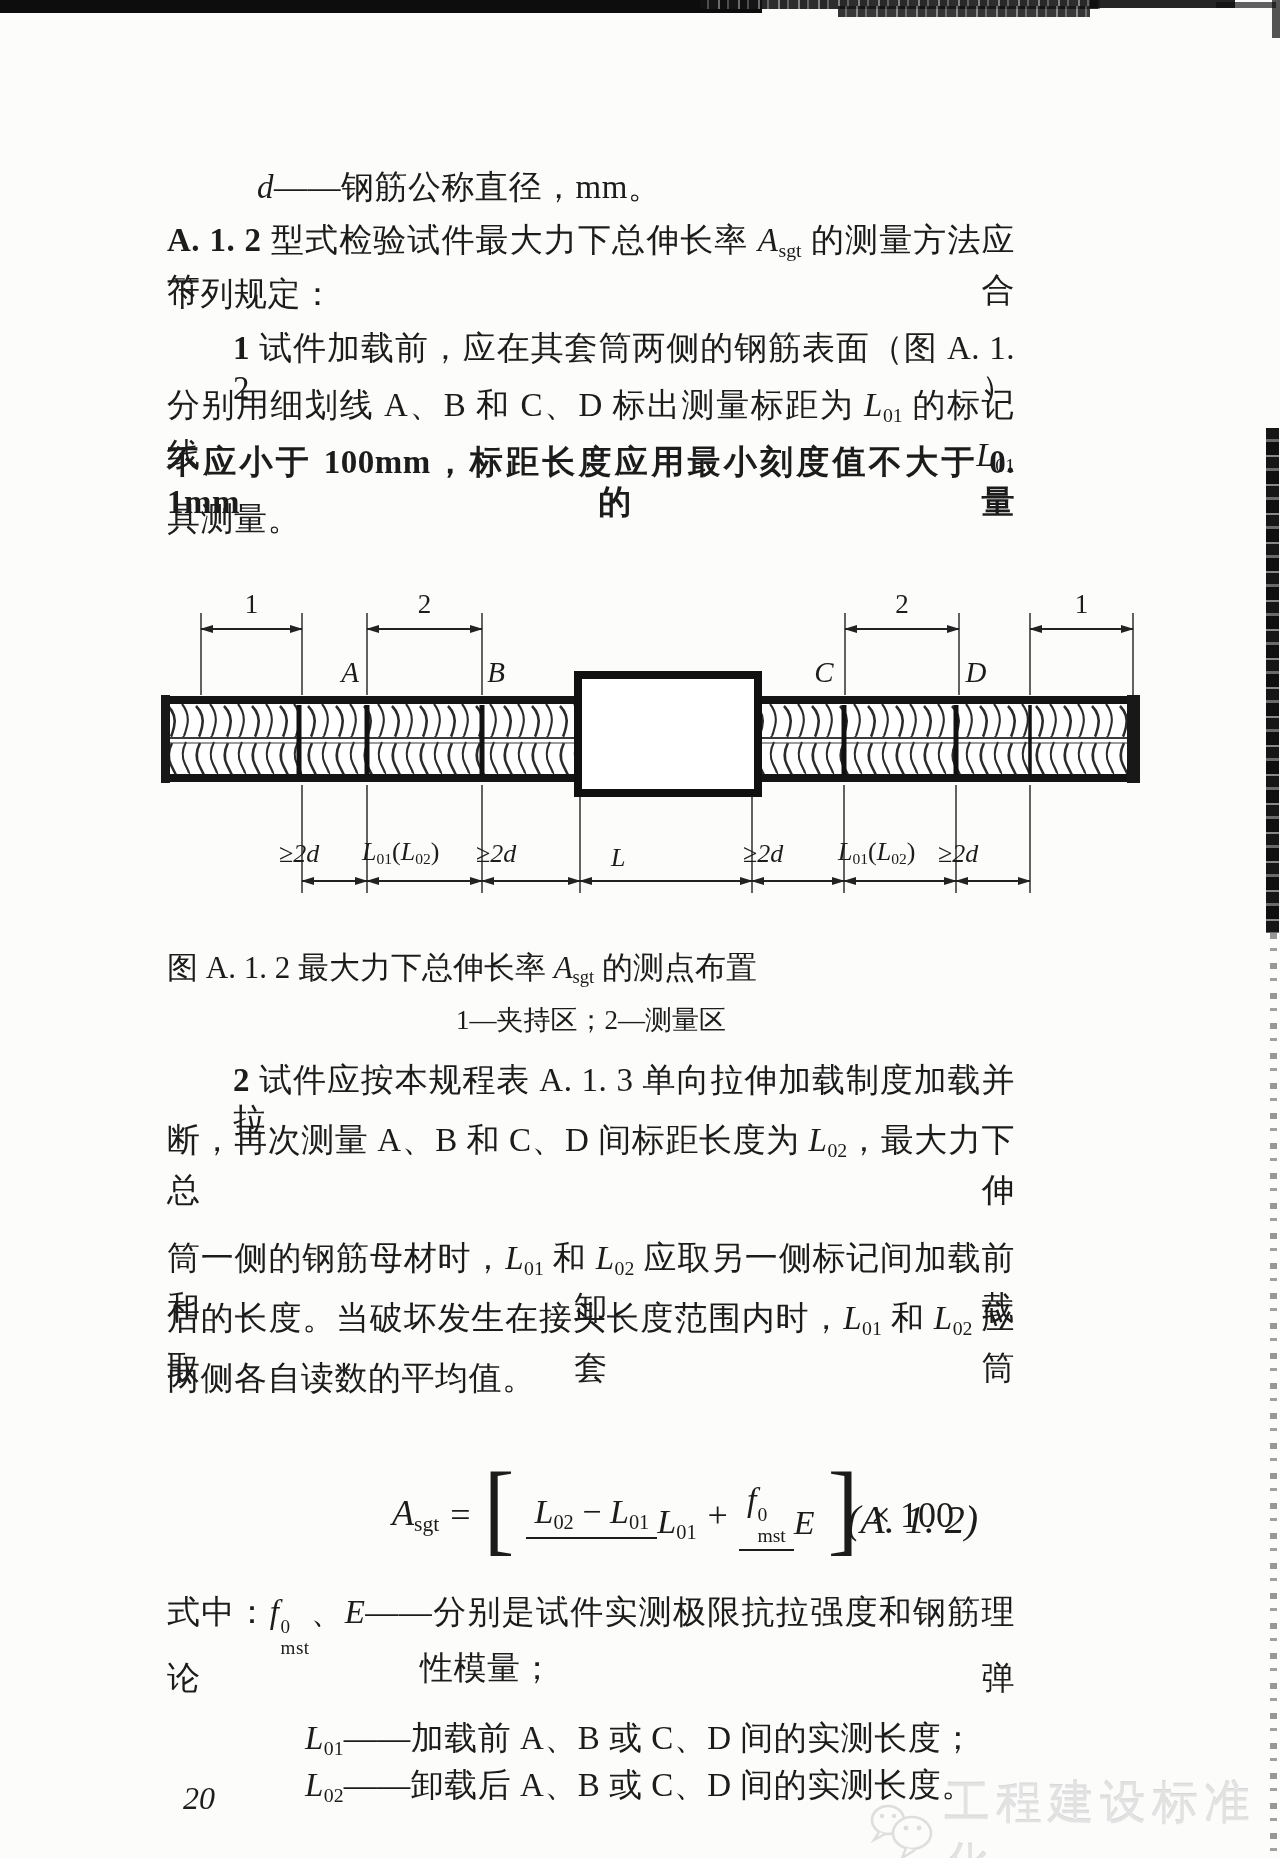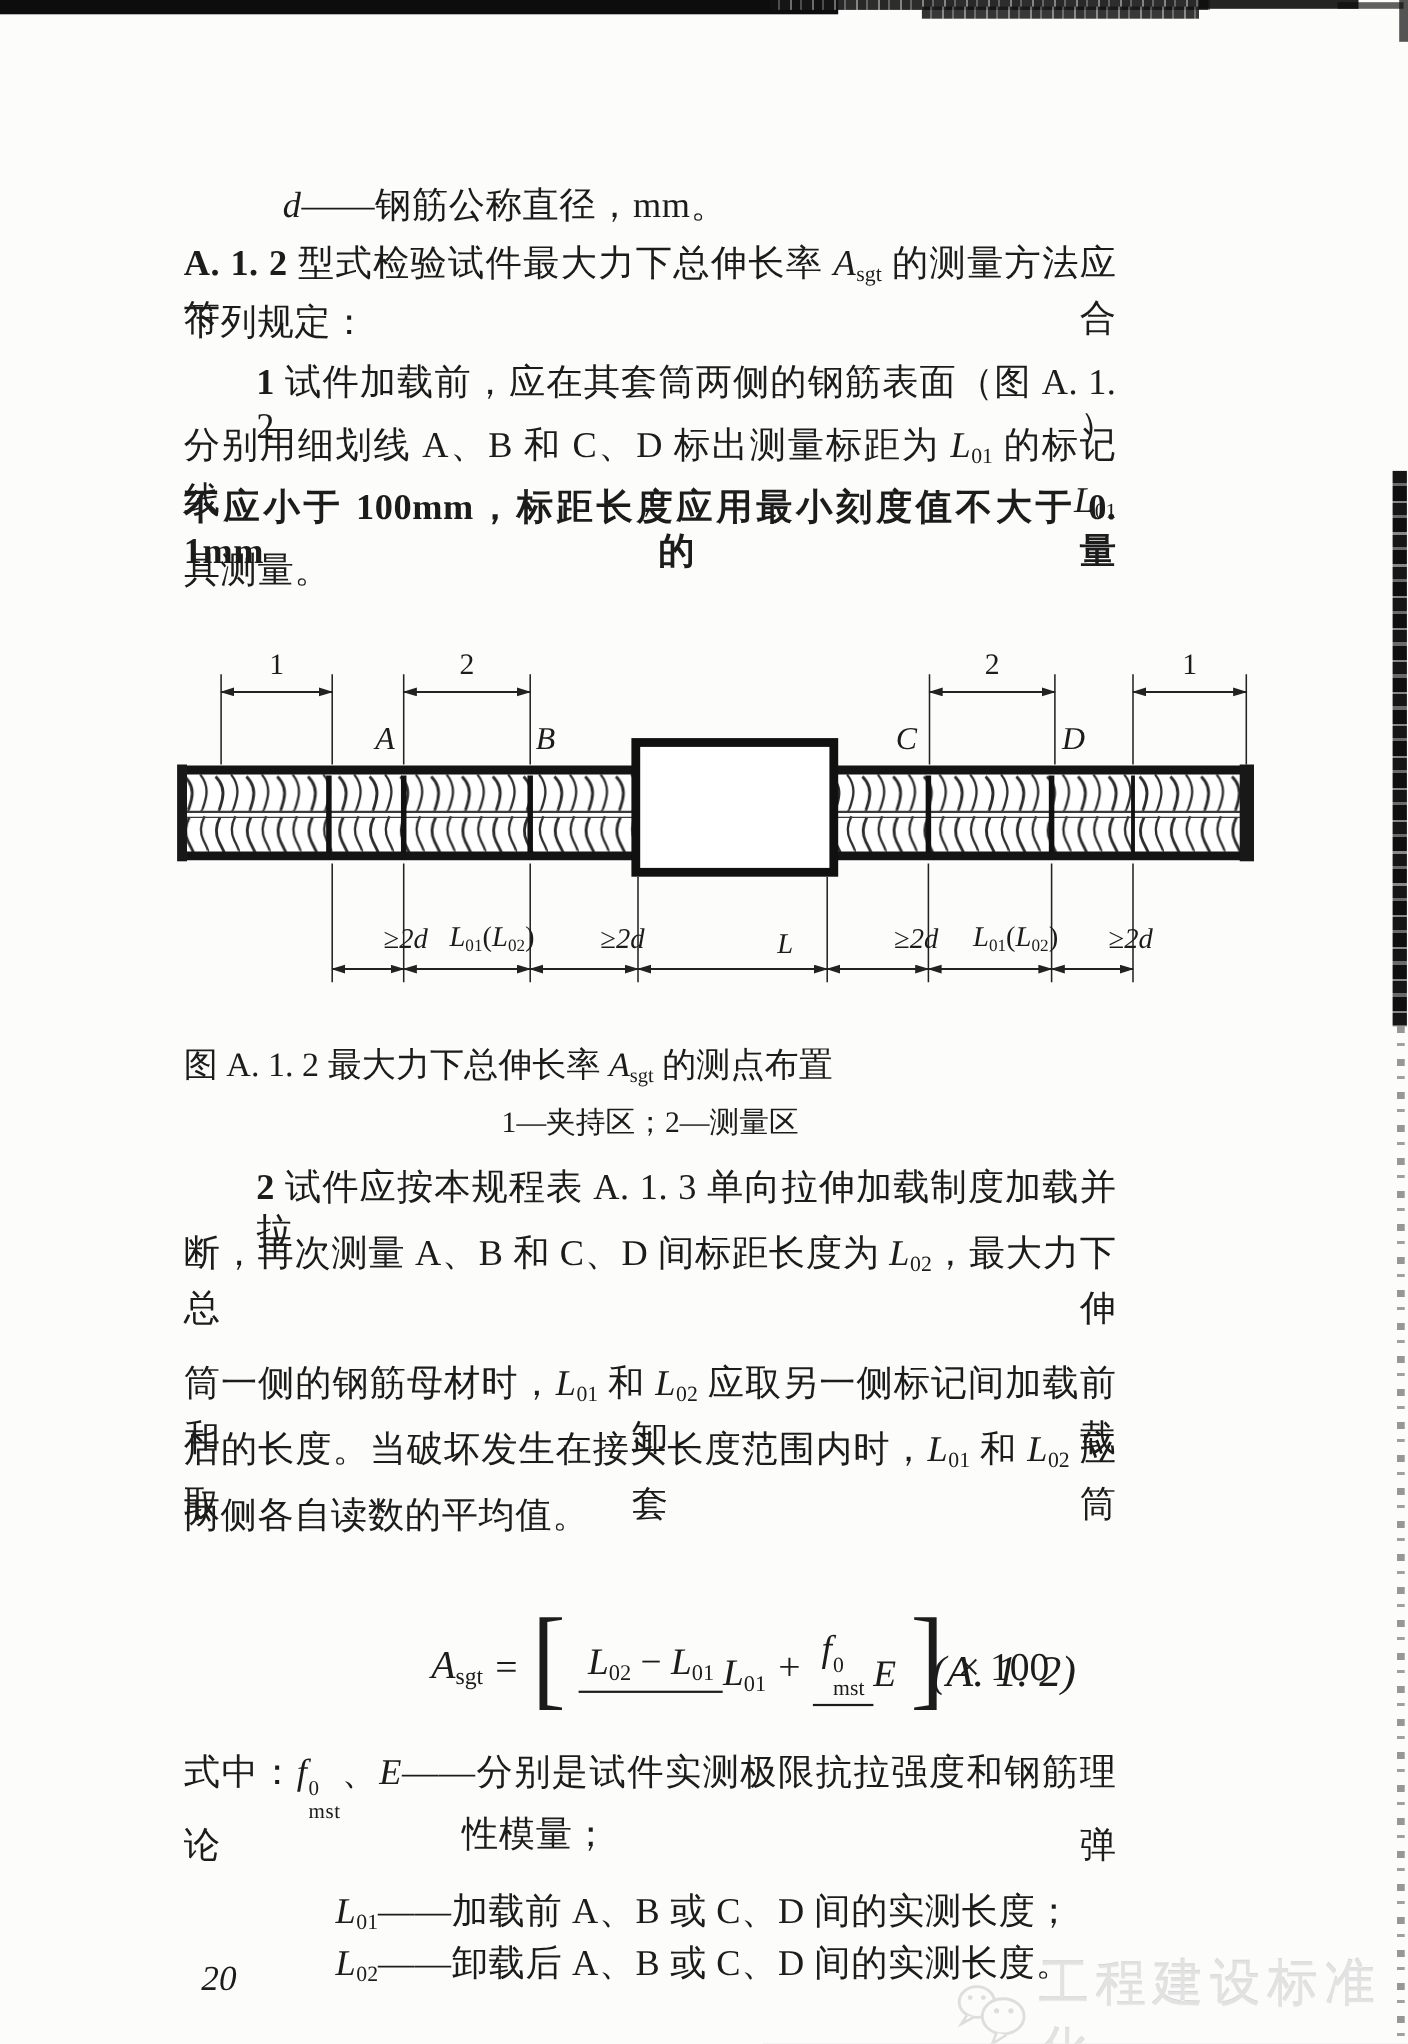--- a/index.html
+++ b/index.html
@@ -17,21 +17,21 @@
   .it{font-style:italic;}
   .bd{font-weight:700;}
   sub.vsub{font-size:.6em;vertical-align:-.28em;font-style:normal;letter-spacing:0;}
   .ss{display:inline-flex;flex-direction:column;align-items:flex-start;font-size:.58em;line-height:1.08;vertical-align:-.52em;margin-left:1px;font-style:normal;}
   .ss span{display:block;}
   
   #diagram{position:absolute;left:158px;top:583px;width:1000px;height:330px;}
   #diagram svg{position:absolute;left:0;top:0;}
   .dlab{position:absolute;text-align:center;font-size:27px;line-height:30px;}
   .mlab{position:absolute;text-align:center;font-size:29px;line-height:30px;font-style:italic;}
-  .blab{position:absolute;text-align:right;font-size:26px;line-height:30px;}
+  .blab{position:absolute;text-align:left;font-size:26px;line-height:30px;}
   .cap1{position:absolute;left:167px;top:947px;width:848px;text-align:left;font-size:31px;}
   .cap2{position:absolute;left:167px;top:1002px;width:848px;text-align:center;font-size:27px;}
   
   .formula-row{position:absolute;left:0;top:1452px;width:1280px;height:126px;font-size:36px;}
   .f-main{position:absolute;left:392px;top:0;height:126px;display:flex;align-items:center;gap:11px;}
   .f-brk{font-size:102px;line-height:0;position:relative;top:-7px;transform:scaleX(.9);}
   .frac{display:inline-flex;align-items:center;line-height:1.22;font-size:34px;}
   .frac .num{border-bottom:2.4px solid #1c1c1c;padding:0 8px 3px;}
   .frac .den{padding-top:16px;}
   .f-eqnum{position:absolute;right:302px;top:44px;font-size:40px;font-style:italic;}

